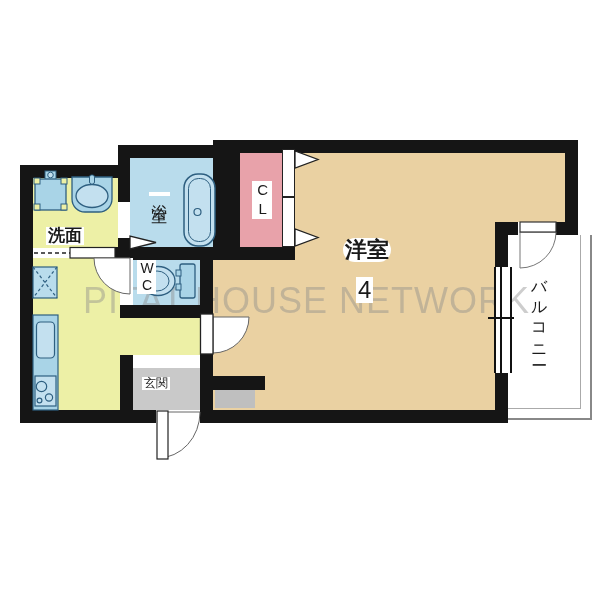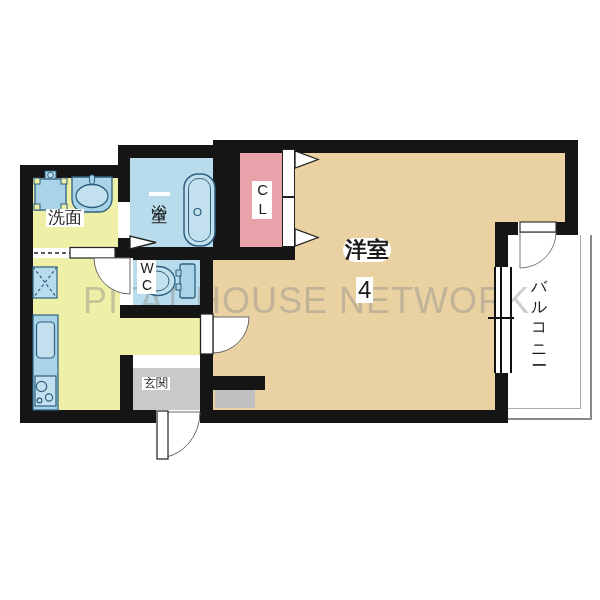--- a/index.html
+++ b/index.html
@@ -146,21 +146,21 @@
       <polygon points="295,151 295,168 318,159.5"></polygon>
       <polygon points="295,229 295,246 318,237.5"></polygon>
     </g>
   </svg>
 
   <div class="label" style="left:343px;top:238px;font-size:22px;font-weight:bold;border-radius:13px;">洋室</div>
   <div class="label" style="left:356px;top:277px;font-size:24px;">4</div>
 
   <div class="label vtext" style="left:529px;top:268px;font-size:16px;letter-spacing:4px;background:transparent;">バルコニー</div>
 
-  <div class="label" style="left:46px;top:209px;font-size:17px;">洗面</div>
+  <div class="label" style="left:46px;top:227px;font-size:17px;font-weight:bold;">洗面</div>
 
   <div class="label vtext" style="left:149px;top:192px;font-size:16px;letter-spacing:2px;">浴室</div>
 
   <div class="label vtext upright" style="left:252px;top:181px;font-size:15px;letter-spacing:2px;">CL</div>
 
   <div class="label vtext upright" style="left:137px;top:260px;font-size:14px;letter-spacing:1px;">WC</div>
 
   <div class="label" style="left:142px;top:377px;font-size:12px;">玄関</div>
 
 </div>

